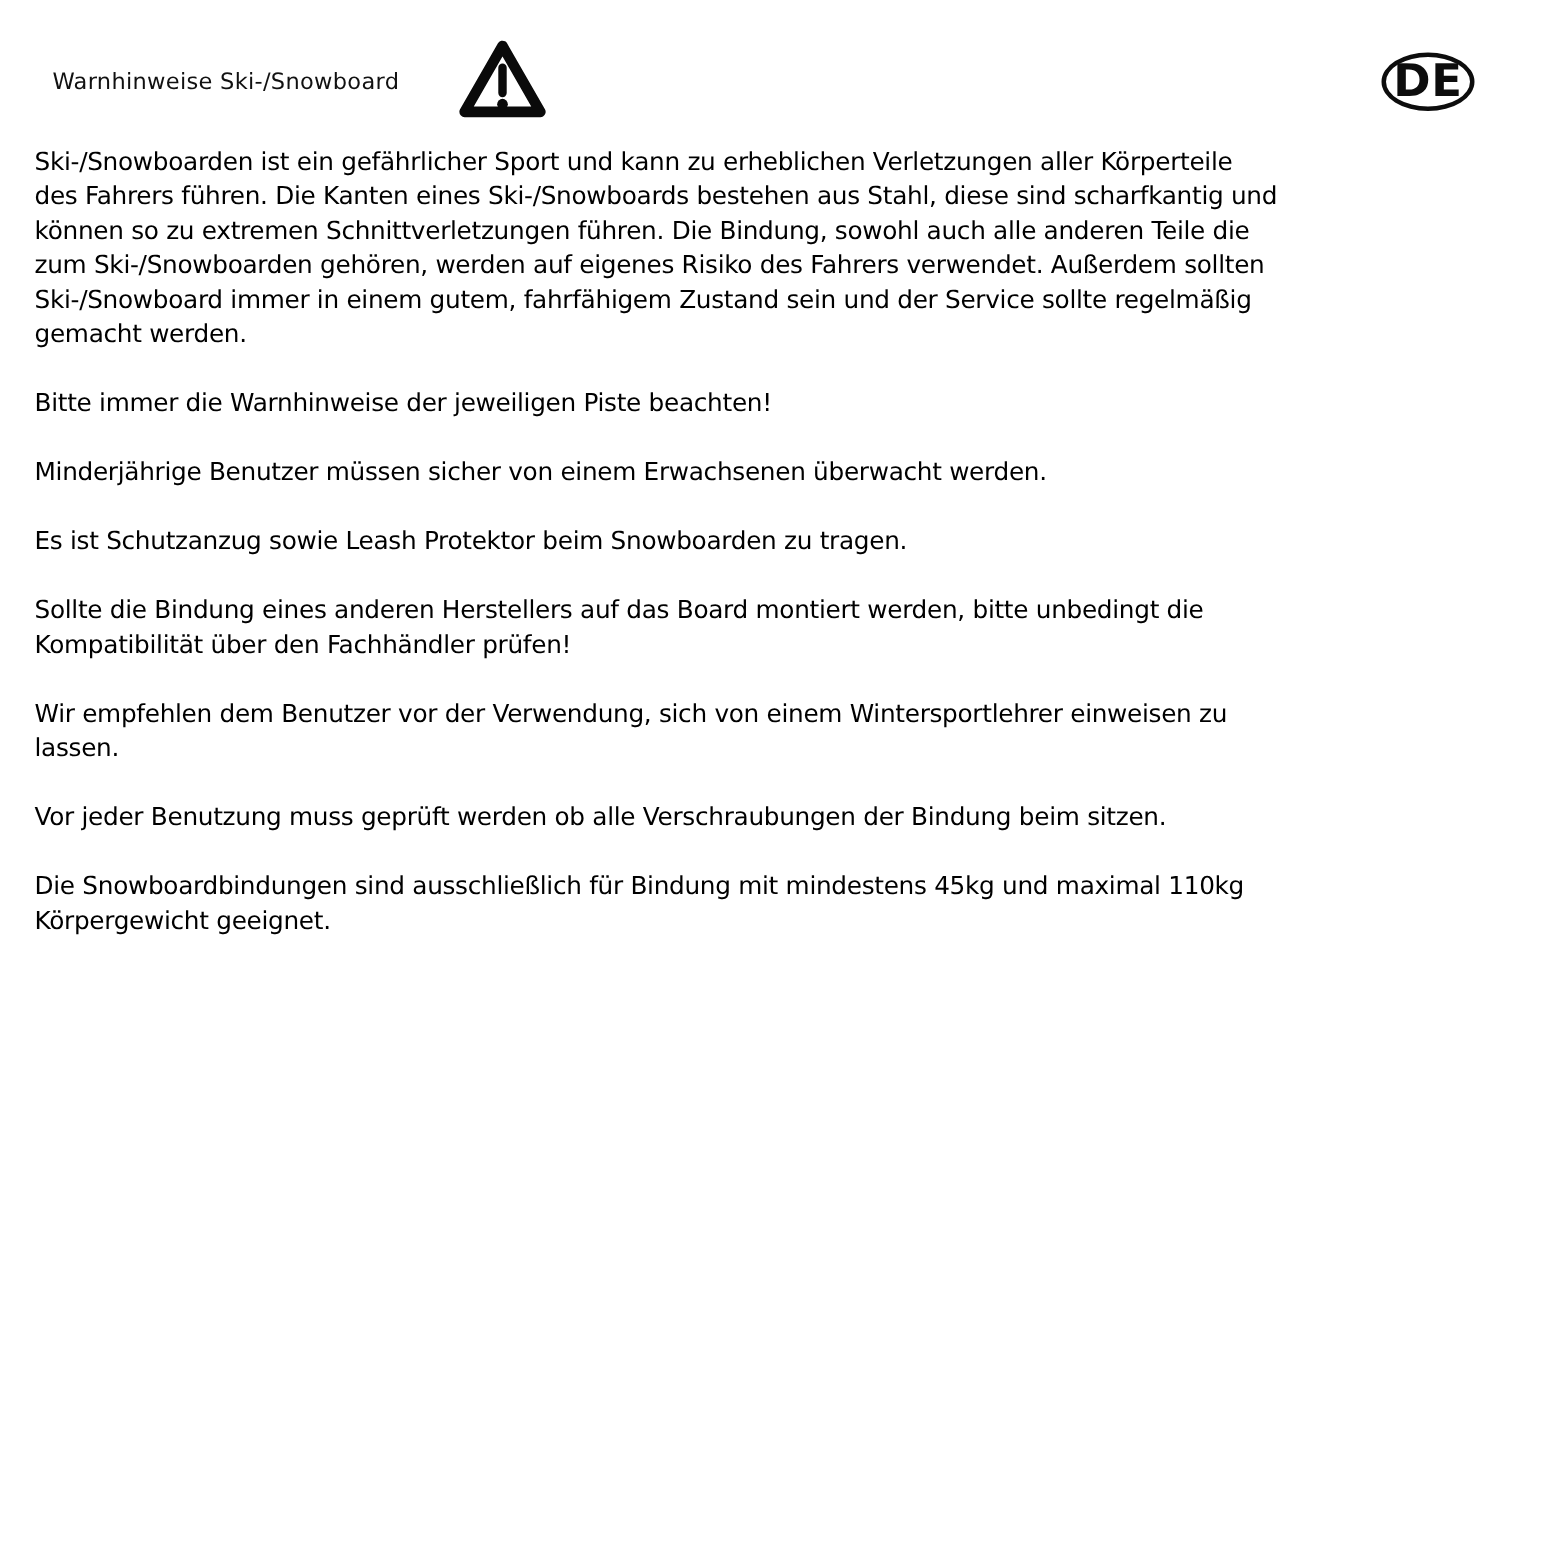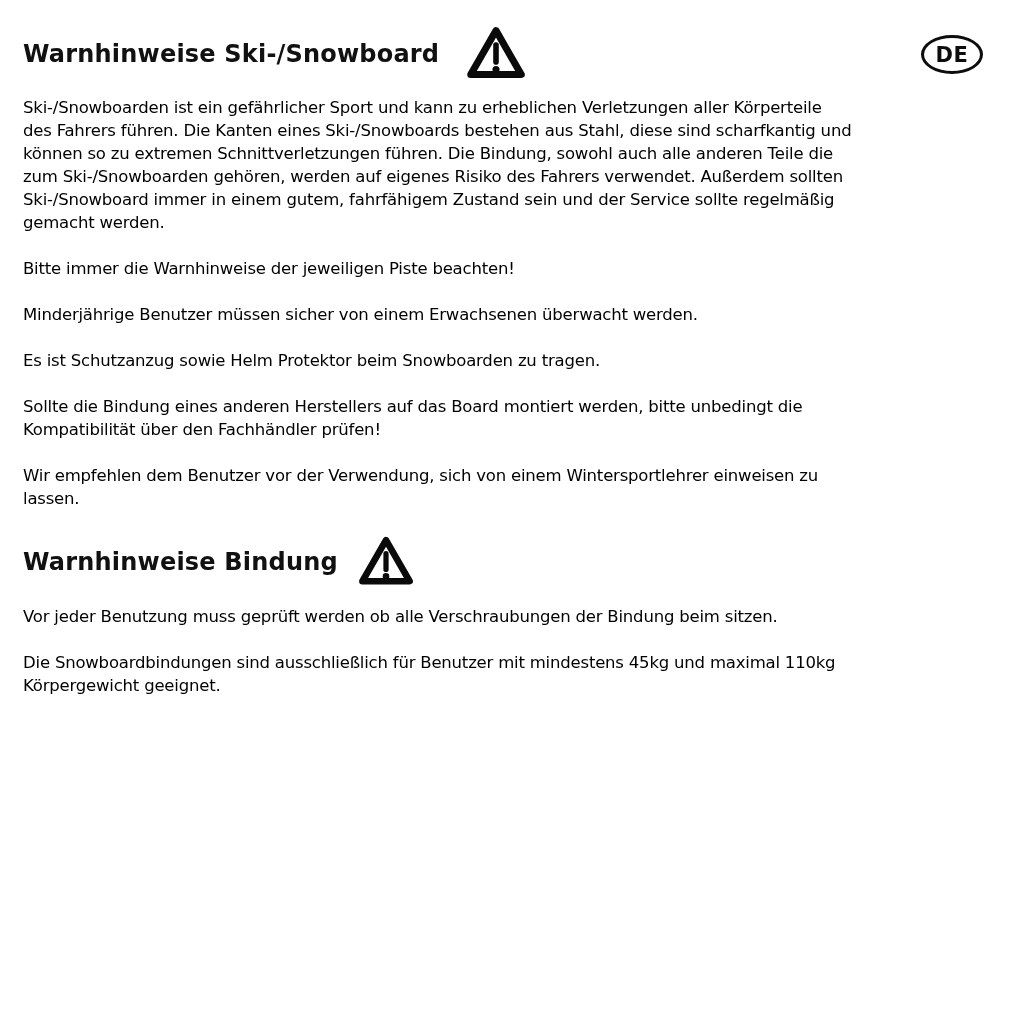--- a/index.html
+++ b/index.html
@@ -29,43 +29,43 @@
   }
   .heading-row.first {
     margin-bottom: 13px;
   }
   .heading-row.second {
     margin-top: 1px;
     margin-bottom: 14px;
     gap: 20px;
   }
   h1, h2 {
-    margin: 0;
-    font-size: 24px;
-    font-weight: bold;
+    margin: 12px;
+    font-size: 15px;
+    font-weight: normal;
     letter-spacing: 0.2px;
     color: #111111;
     white-space: nowrap;
   }
   .warning-icon {
     flex: 0 0 auto;
     display: block;
   }
   .lang-badge {
     position: absolute;
     top: 35px;
     right: 44px;
     width: 56px;
     height: 33px;
     border: 3px solid #0d0d0d;
     border-radius: 50%;
     display: flex;
     align-items: center;
     justify-content: center;
-    font-size: 21px;
+    font-size: 30px;
     font-weight: bold;
     letter-spacing: 0.5px;
     color: #0d0d0d;
     background: #ffffff;
   }
   .body-text p {
     margin: 0 0 23px 0;
     font-size: 16.5px;
     line-height: 23px;
     letter-spacing: -0.2px;
@@ -94,35 +94,27 @@
 
   <div class="body-text">
     <p>Ski-/Snowboarden ist ein gefährlicher Sport und kann zu erheblichen Verletzungen aller Körperteile
 des Fahrers führen. Die Kanten eines Ski-/Snowboards bestehen aus Stahl, diese sind scharfkantig und
 können so zu extremen Schnittverletzungen führen. Die Bindung, sowohl auch alle anderen Teile die
 zum Ski-/Snowboarden gehören, werden auf eigenes Risiko des Fahrers verwendet. Außerdem sollten
 Ski-/Snowboard immer in einem gutem, fahrfähigem Zustand sein und der Service sollte regelmäßig
 gemacht werden.</p>
     <p>Bitte immer die Warnhinweise der jeweiligen Piste beachten!</p>
     <p>Minderjährige Benutzer müssen sicher von einem Erwachsenen überwacht werden.</p>
-    <p>Es ist Schutzanzug sowie Helm Protektor beim Snowboarden zu tragen.</p>
+    <p>Es ist Schutzanzug sowie Leash Protektor beim Snowboarden zu tragen.</p>
     <p>Sollte die Bindung eines anderen Herstellers auf das Board montiert werden, bitte unbedingt die
 Kompatibilität über den Fachhändler prüfen!</p>
     <p>Wir empfehlen dem Benutzer vor der Verwendung, sich von einem Wintersportlehrer einweisen zu
 lassen.</p>
   </div>
 
-  <div class="heading-row second">
-    <h2>Warnhinweise Bindung</h2>
-    <svg class="warning-icon" width="56" height="58" viewBox="0 0 64 62" aria-hidden="true">
-      <path d="M32 6 L59 53 L5 53 Z" fill="none" stroke="#0a0a0a" stroke-width="7.5" stroke-linejoin="round"></path>
-      <path d="M32 21.5 L32 39.5" stroke="#0a0a0a" stroke-width="6" stroke-linecap="round" fill="none"></path>
-      <circle cx="32" cy="47.5" r="3.8" fill="#0a0a0a"></circle>
-    </svg>
-  </div>
 
   <div class="body-text">
     <p>Vor jeder Benutzung muss geprüft werden ob alle Verschraubungen der Bindung beim sitzen.</p>
-    <p>Die Snowboardbindungen sind ausschließlich für Benutzer mit mindestens 45kg und maximal 110kg
+    <p>Die Snowboardbindungen sind ausschließlich für Bindung mit mindestens 45kg und maximal 110kg
 Körpergewicht geeignet.</p>
   </div>
 
 </div>
 
 </body></html>

